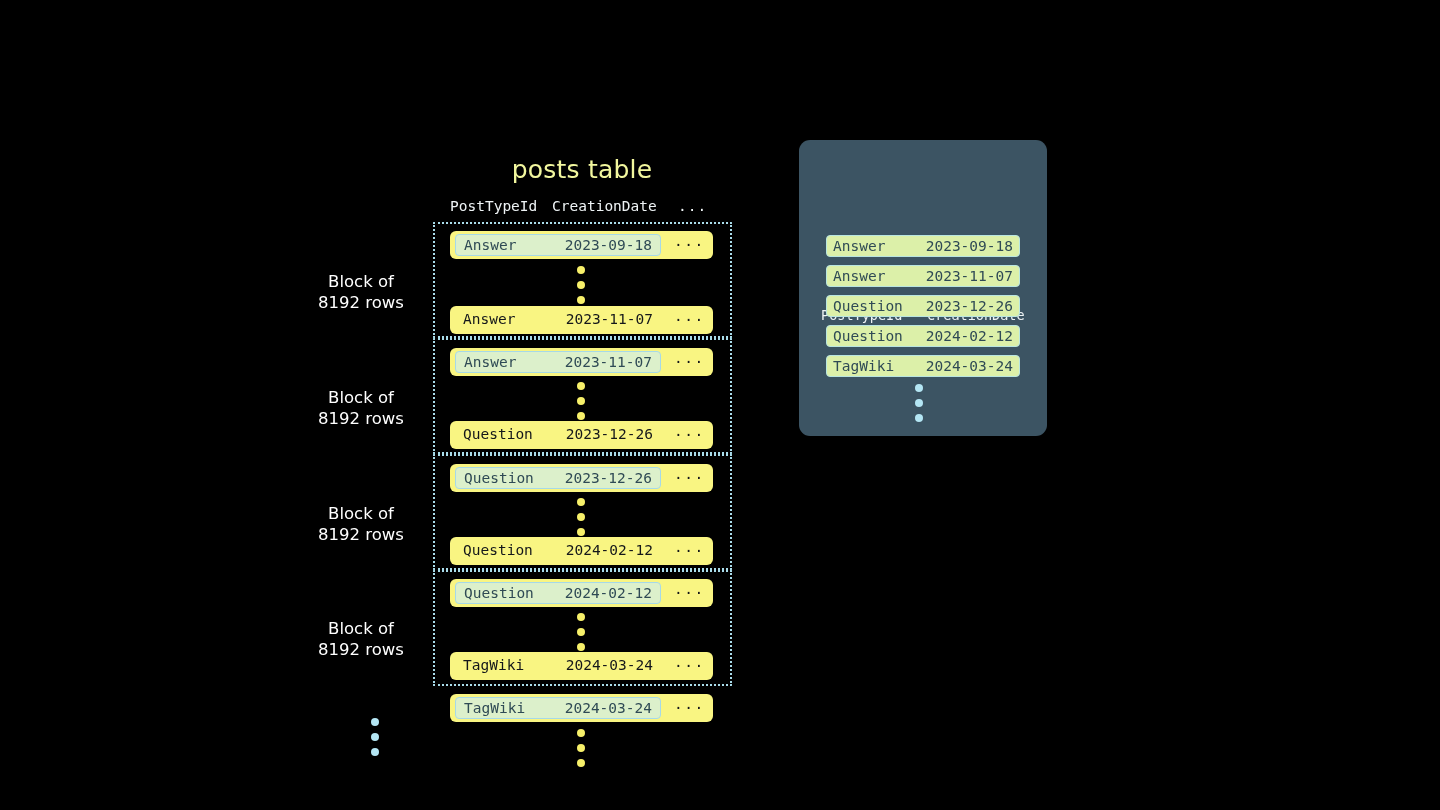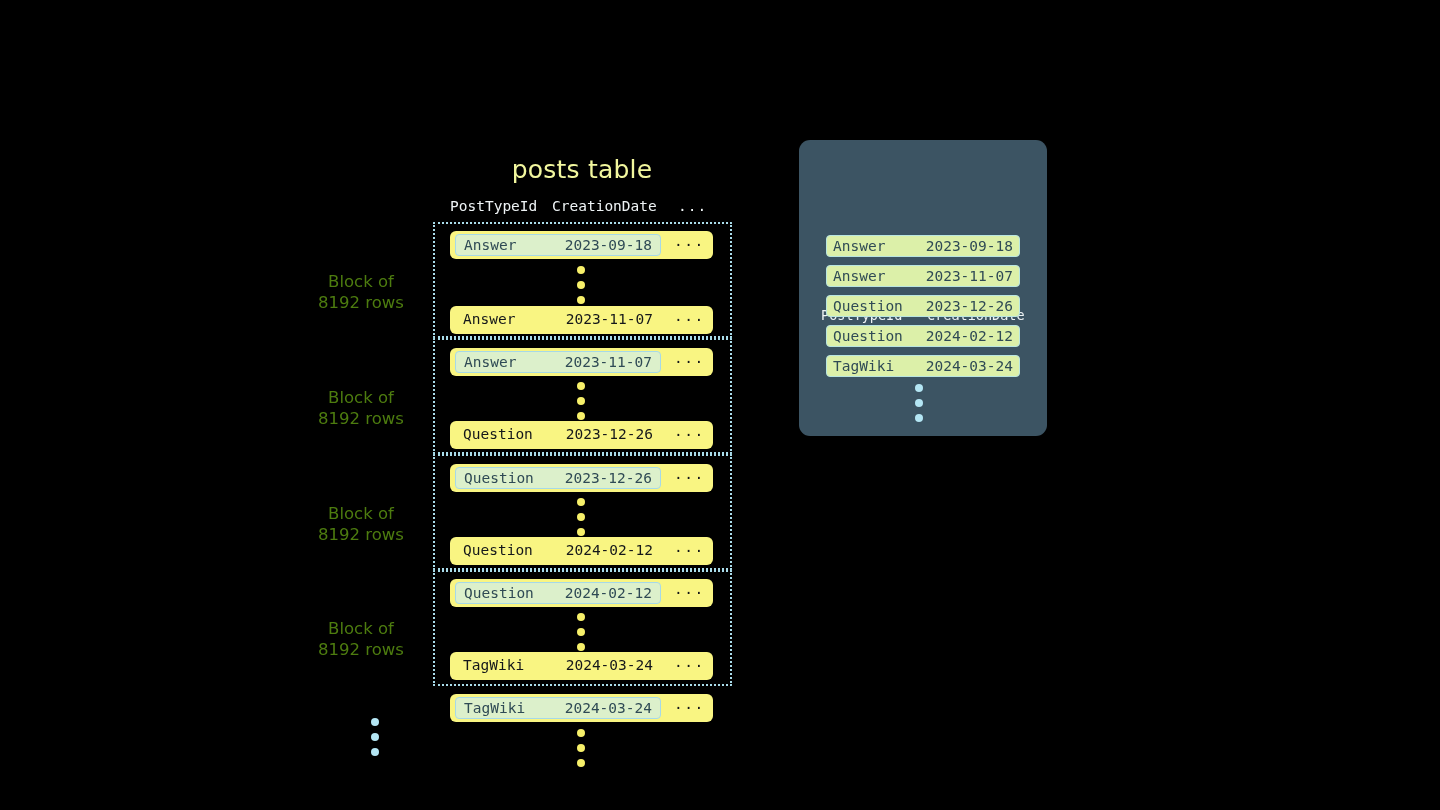--- a/index.html
+++ b/index.html
@@ -58,21 +58,21 @@
   }
 
   
   .block-caption {
     position: absolute;
     left: 300px;
     width: 122px;
     text-align: center;
     font-size: 16.5px;
     line-height: 21px;
-    color: #4d7c0f;
+    color: #ffffff;
   }
 
   
   .row-pill {
     position: absolute;
     left: 450px;
     width: 263px;
     height: 28px;
     background: #f9f582;
     border-radius: 6px;

